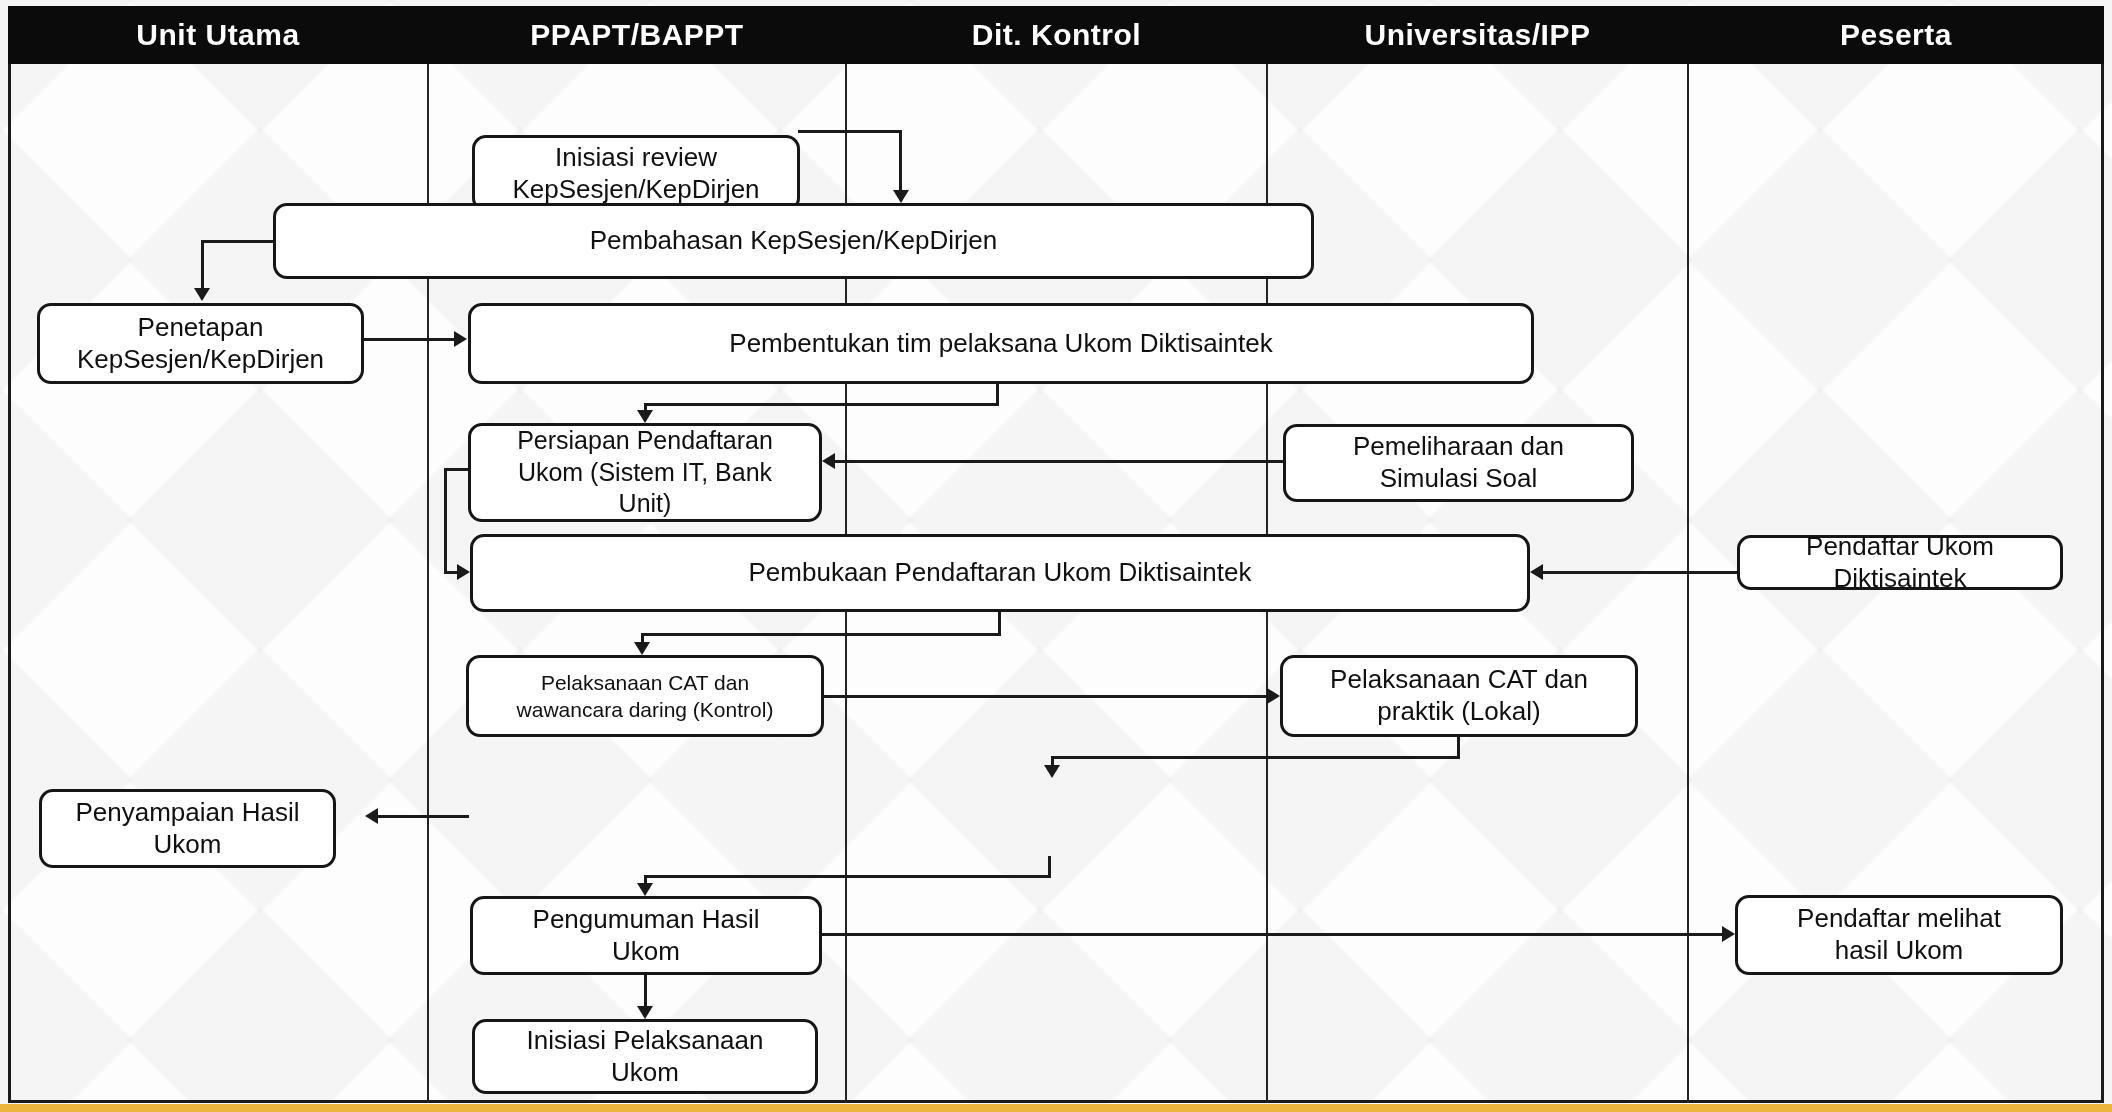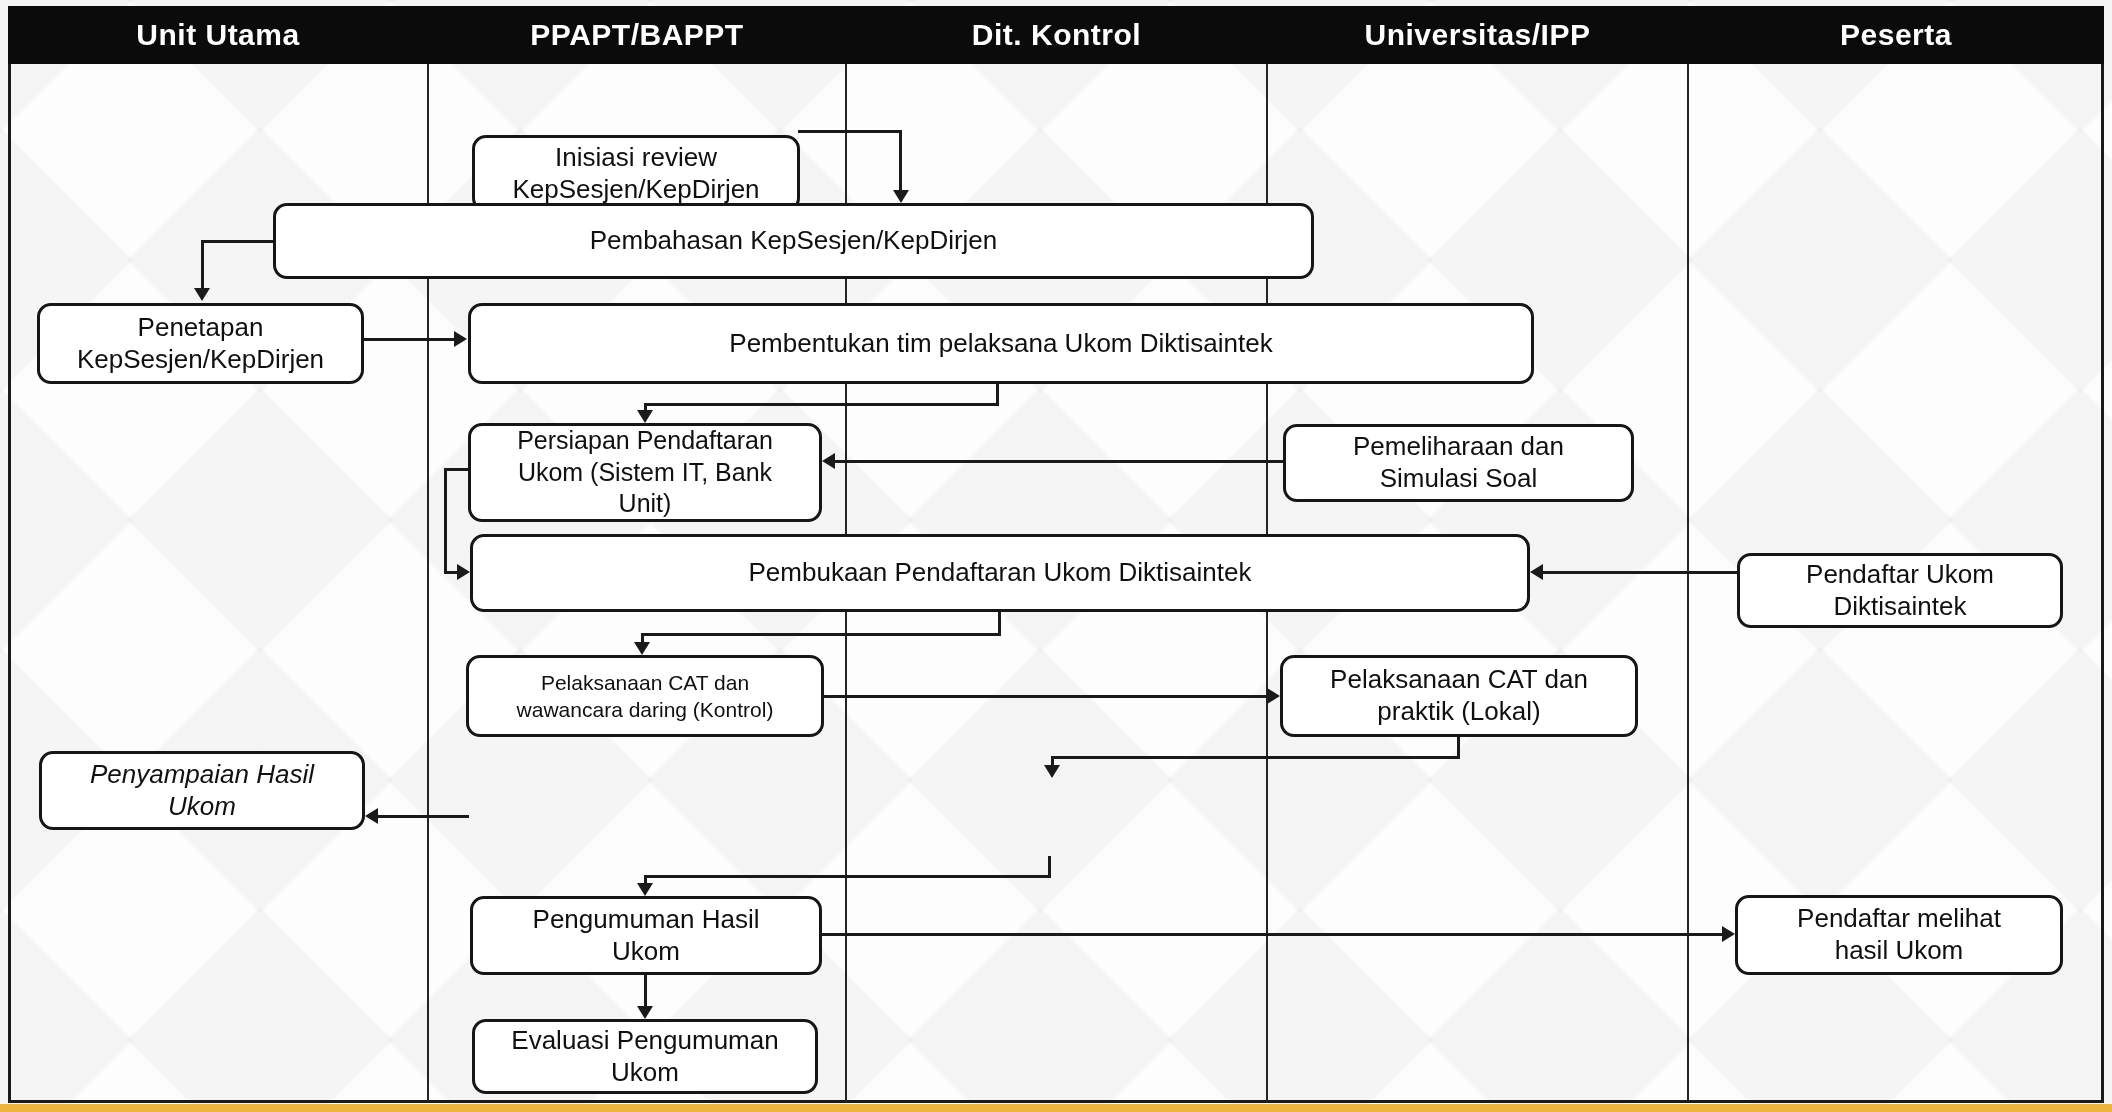--- a/index.html
+++ b/index.html
@@ -24,24 +24,24 @@
     text-align:center;white-space:pre-line;color:#101010;font-size:26px;line-height:1.22;
     padding:2px 10px;z-index:3;
   }
   #n-inisiasi{left:472px;top:95px;width:328px;height:77px;margin-top:40px;}
   #n-pembahasan{left:273px;top:203px;width:1041px;height:76px;}
   #n-penetapan{left:37px;top:303px;width:327px;height:81px;}
   #n-pembentukan{left:468px;top:303px;width:1066px;height:81px;}
   #n-persiapan{left:468px;top:423px;width:354px;height:99px;font-size:25px;line-height:1.26;}
   #n-pemeliharaan{left:1283px;top:424px;width:351px;height:78px;}
   #n-pembukaan{left:470px;top:534px;width:1060px;height:78px;}
-  #n-pendaftar-ukom{left:1737px;top:553px;width:326px;height:75px;}
+  #n-pendaftar-ukom{left:1737px;top:535px;width:326px;height:55px;}
   #n-cat-kontrol{left:466px;top:655px;width:358px;height:82px;font-size:21px;line-height:1.3;}
   #n-cat-lokal{left:1280px;top:655px;width:358px;height:82px;}
-  #n-penyampaian{left:39px;top:751px;width:326px;height:79px;font-style:italic;}
+  #n-penyampaian{left:39px;top:789px;width:297px;height:79px;}
   #n-pengolahan{left:467px;top:778px;width:1170px;height:80px;}
   #n-pengumuman{left:470px;top:896px;width:352px;height:79px;}
   #n-pendaftar-melihat{left:1735px;top:895px;width:328px;height:80px;}
   #n-evaluasi{left:472px;top:1019px;width:346px;height:75px;}
   .seg{position:absolute;background:#1a1a1a;z-index:2;}
   .arr{position:absolute;width:0;height:0;z-index:2;}
   .arr-d{border-left:8px solid transparent;border-right:8px solid transparent;border-top:13px solid #1a1a1a;}
   .arr-r{border-top:8px solid transparent;border-bottom:8px solid transparent;border-left:13px solid #1a1a1a;}
   .arr-l{border-top:8px solid transparent;border-bottom:8px solid transparent;border-right:13px solid #1a1a1a;}
   .accent-bar{position:absolute;left:0;top:1104px;width:2112px;height:8px;background:#EBB53E;z-index:4;}
@@ -83,21 +83,21 @@
   <div class="node" id="n-cat-kontrol">Pelaksanaan CAT dan
 wawancara daring (Kontrol)</div>
   <div class="node" id="n-cat-lokal">Pelaksanaan CAT dan
 praktik (Lokal)</div>
   <div class="node" id="n-penyampaian">Penyampaian Hasil
 Ukom</div>
   <div class="node" id="n-pengumuman">Pengumuman Hasil
 Ukom</div>
   <div class="node" id="n-pendaftar-melihat">Pendaftar melihat
 hasil Ukom</div>
-  <div class="node" id="n-evaluasi">Evaluasi Pengumuman
+  <div class="node" id="n-evaluasi">Inisiasi Pelaksanaan
 Ukom</div>
 
   <div>
     <div class="seg" style="left:798px;top:130px;width:104px;height:3px"></div>
     <div class="seg" style="left:899px;top:130px;width:3px;height:62px"></div>
     <div class="arr arr-d" style="left:893px;top:190px"></div>
   </div>
 
   <div>
     <div class="seg" style="left:201px;top:240px;width:76px;height:3px"></div>

